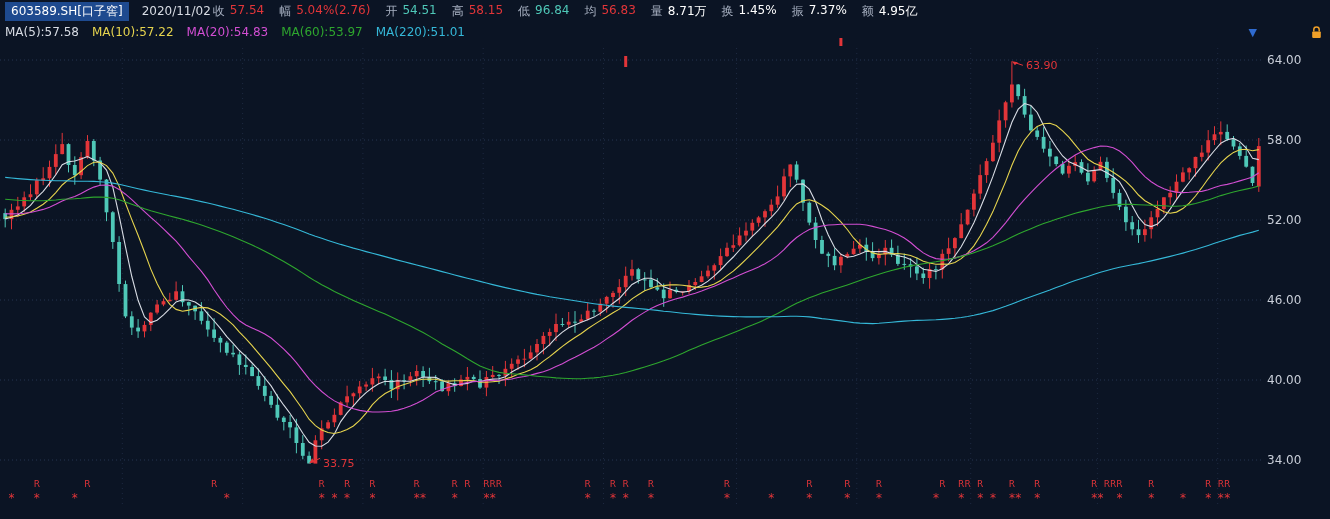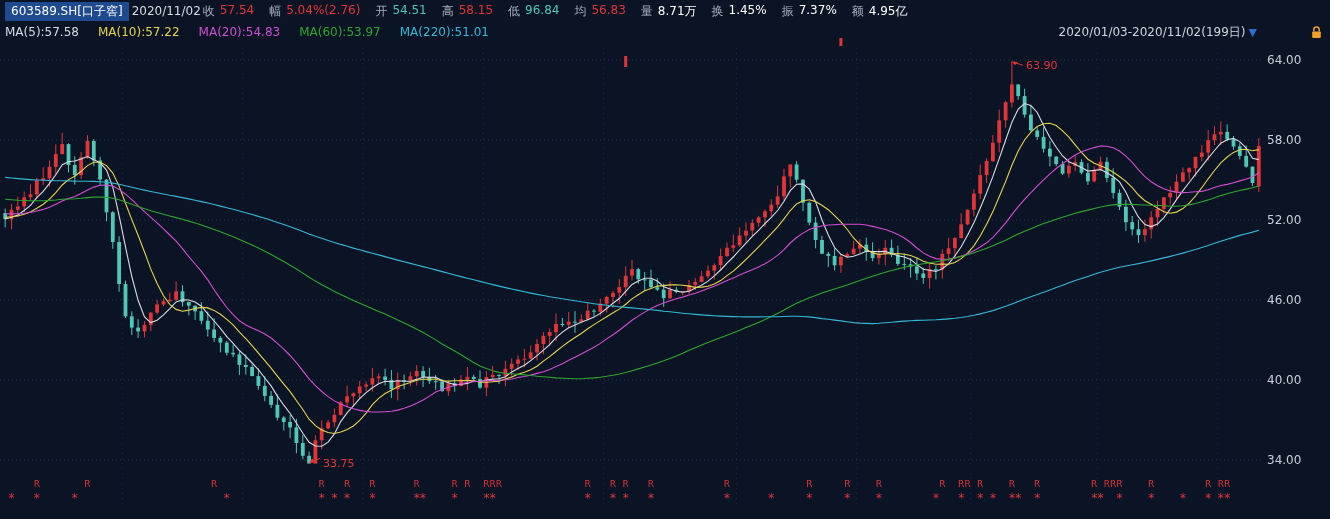--- a/index.html
+++ b/index.html
@@ -10,34 +10,34 @@
     font-family:"DejaVu Sans","Liberation Sans",sans-serif;
   }
   .chartwrap{position:absolute;left:0;top:0;width:1330px;height:519px;z-index:0}
   #plot{width:1330px;height:519px;display:block}
   #plot text{font-family:"DejaVu Sans","Liberation Sans",sans-serif}
 
   .topbar{
     position:relative;z-index:2;display:flex;align-items:center;height:22px;
     padding:0 5px;font-size:12px;color:var(--text,#c9ced8);white-space:nowrap
   }
-  .code{background:var(--code-bg,#1e4a8f);color:#fff;padding:1px 6px;margin-right:3px}
+  .code{background:var(--code-bg,#1e4a8f);color:#fff;padding:1px 6px;margin-right:13px}
   .tdate{color:#d8dce4;margin-right:2px}
   .fields{display:flex;gap:15px}
   .kv{display:flex;gap:5px}
   .lbl{color:#a8b1c2}
   .c-up{color:var(--up,#e23539)}
   .c-down{color:var(--down,#4fc8b8)}
   .c-flat{color:#ffffff}
 
   .mabar{
     position:relative;z-index:2;display:flex;align-items:center;justify-content:space-between;
     height:20px;padding:0 5px;font-size:12px;white-space:nowrap
   }
-  .malist{display:flex;gap:19px}
+  .malist{display:flex;gap:13px}
   .ma-ma5{color:var(--ma5,#d8dce4)}
   .ma-ma10{color:var(--ma10,#e6d44e)}
   .ma-ma20{color:var(--ma20,#d24ed2)}
   .ma-ma60{color:var(--ma60,#2ea62e)}
   .ma-ma120{color:var(--ma120,#35b8d8)}
   .rightbox{display:flex;align-items:center}
   .range{color:#d0d5de}
   .caret{color:var(--accent-blue,#2f6bd0);margin-left:3px;font-size:11px}
   .lock{margin-left:54px;margin-right:3px;display:flex;align-items:center}
 </style>
@@ -616,21 +616,20 @@
 
 <div class="mabar">
   <div class="malist" id="malist">
       <span class="ma-ma5">MA(5):57.58</span>
       <span class="ma-ma10">MA(10):57.22</span>
       <span class="ma-ma20">MA(20):54.83</span>
       <span class="ma-ma60">MA(60):53.97</span>
       <span class="ma-ma120">MA(220):51.01</span>
     </div>
   <div class="rightbox">
-    <span class="range">2020/01/03-2020/11/02(199日)</span>
     <span class="caret">▼</span>
     <span class="lock">
       <svg width="11" height="13" viewBox="0 0 11 13">
         <path d="M2.8 5.5V3.6a2.7 2.7 0 0 1 5.4 0v1.9" fill="none" style="stroke:var(--lock,#f0a028)" stroke-width="1.5"></path>
         <rect x="1.2" y="5.5" width="8.6" height="6.4" rx="0.8" style="fill:var(--lock,#f0a028)"></rect>
       </svg>
     </span>
   </div>
 </div>
 

